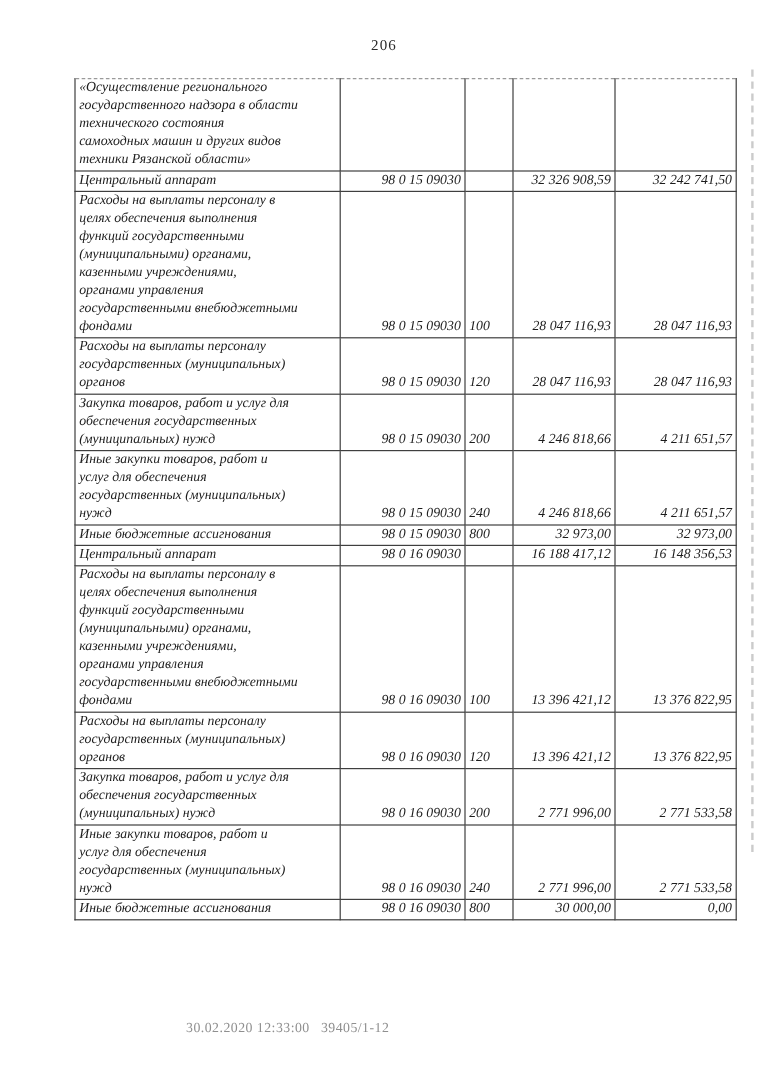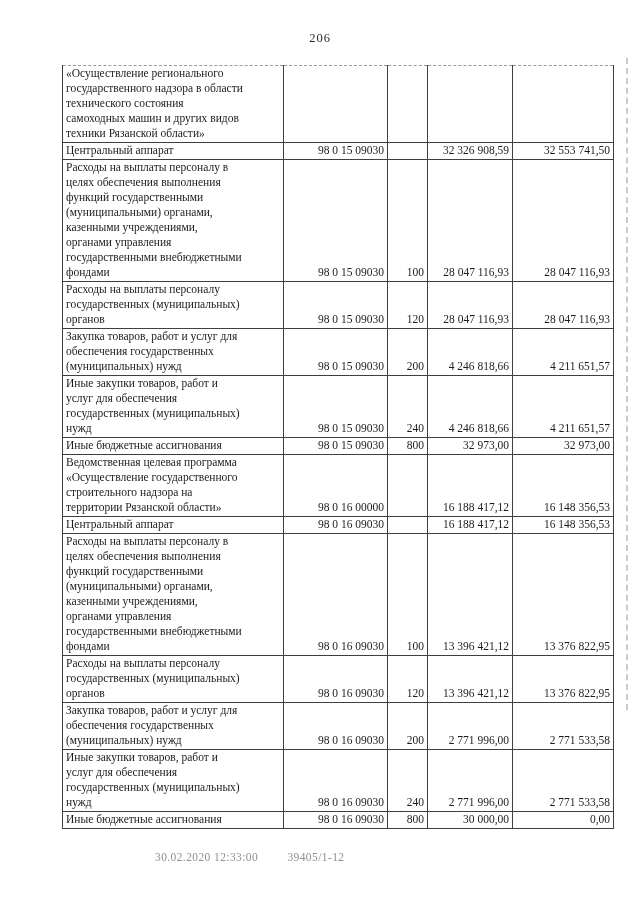--- a/index.html
+++ b/index.html
@@ -20,20 +20,21 @@
     font-size: 12.5px;
     color: #2a2a2a;
     letter-spacing: 1px;
   }
   table.budget {
     position: absolute;
     left: 62px; top: 65px;
     width: 551px;
     border-collapse: collapse;
     table-layout: fixed;
+    font-style: italic;
   }
   table.budget td {
     border: 1px solid #3f3f3f;
     font-size: 11.5px;
     line-height: 15px;
     padding: 0 3px 1px 3px;
     overflow: hidden;
   }
   table.budget tr:first-child td {
     border-top: 1px dashed #9a9a9a;
@@ -42,39 +43,39 @@
     white-space: pre-line;
     vertical-align: top;
     padding-left: 4px;
   }
   td.c-code {
     text-align: right;
     vertical-align: bottom;
     white-space: nowrap;
   }
   td.c-type {
-    text-align: right;
+    text-align: left;
     vertical-align: bottom;
     white-space: nowrap;
   }
   td.c-amt {
     text-align: right;
     vertical-align: bottom;
     white-space: nowrap;
     padding-right: 4px;
   }
   .footer-stamp {
     position: absolute;
     top: 851px; left: 155px;
     font-size: 11.5px;
     color: #8f8f8f;
     letter-spacing: 0.4px;
     white-space: nowrap;
   }
-  .footer-stamp .doc-id { margin-left: 26px; }
+  .footer-stamp .doc-id { margin-left: 6px; }
   .scan-edge-line {
     position: absolute;
     left: 626px; top: 58px;
     width: 0; height: 652px;
     border-left: 2px dashed #c2c2c2;
     opacity: 0.85;
   }
 </style>
 </head>
 <body>
@@ -99,21 +100,21 @@
         <td class="c-code"></td>
         <td class="c-type"></td>
         <td class="c-amt"></td>
         <td class="c-amt"></td>
       </tr>
       <tr>
         <td class="c-name">Центральный аппарат</td>
         <td class="c-code">98 0 15 09030</td>
         <td class="c-type"></td>
         <td class="c-amt">32 326 908,59</td>
-        <td class="c-amt">32 553 741,50</td>
+        <td class="c-amt">32 242 741,50</td>
       </tr>
       <tr>
         <td class="c-name">Расходы на выплаты персоналу в
 целях обеспечения выполнения
 функций государственными
 (муниципальными) органами,
 казенными учреждениями,
 органами управления
 государственными внебюджетными
 фондами</td>
@@ -151,30 +152,20 @@
         <td class="c-amt">4 211 651,57</td>
       </tr>
       <tr>
         <td class="c-name">Иные бюджетные ассигнования</td>
         <td class="c-code">98 0 15 09030</td>
         <td class="c-type">800</td>
         <td class="c-amt">32 973,00</td>
         <td class="c-amt">32 973,00</td>
       </tr>
       <tr>
-        <td class="c-name">Ведомственная целевая программа
-«Осуществление государственного
-строительного надзора на
-территории Рязанской области»</td>
-        <td class="c-code">98 0 16 00000</td>
-        <td class="c-type"></td>
-        <td class="c-amt">16 188 417,12</td>
-        <td class="c-amt">16 148 356,53</td>
-      </tr>
-      <tr>
         <td class="c-name">Центральный аппарат</td>
         <td class="c-code">98 0 16 09030</td>
         <td class="c-type"></td>
         <td class="c-amt">16 188 417,12</td>
         <td class="c-amt">16 148 356,53</td>
       </tr>
       <tr>
         <td class="c-name">Расходы на выплаты персоналу в
 целях обеспечения выполнения
 функций государственными

